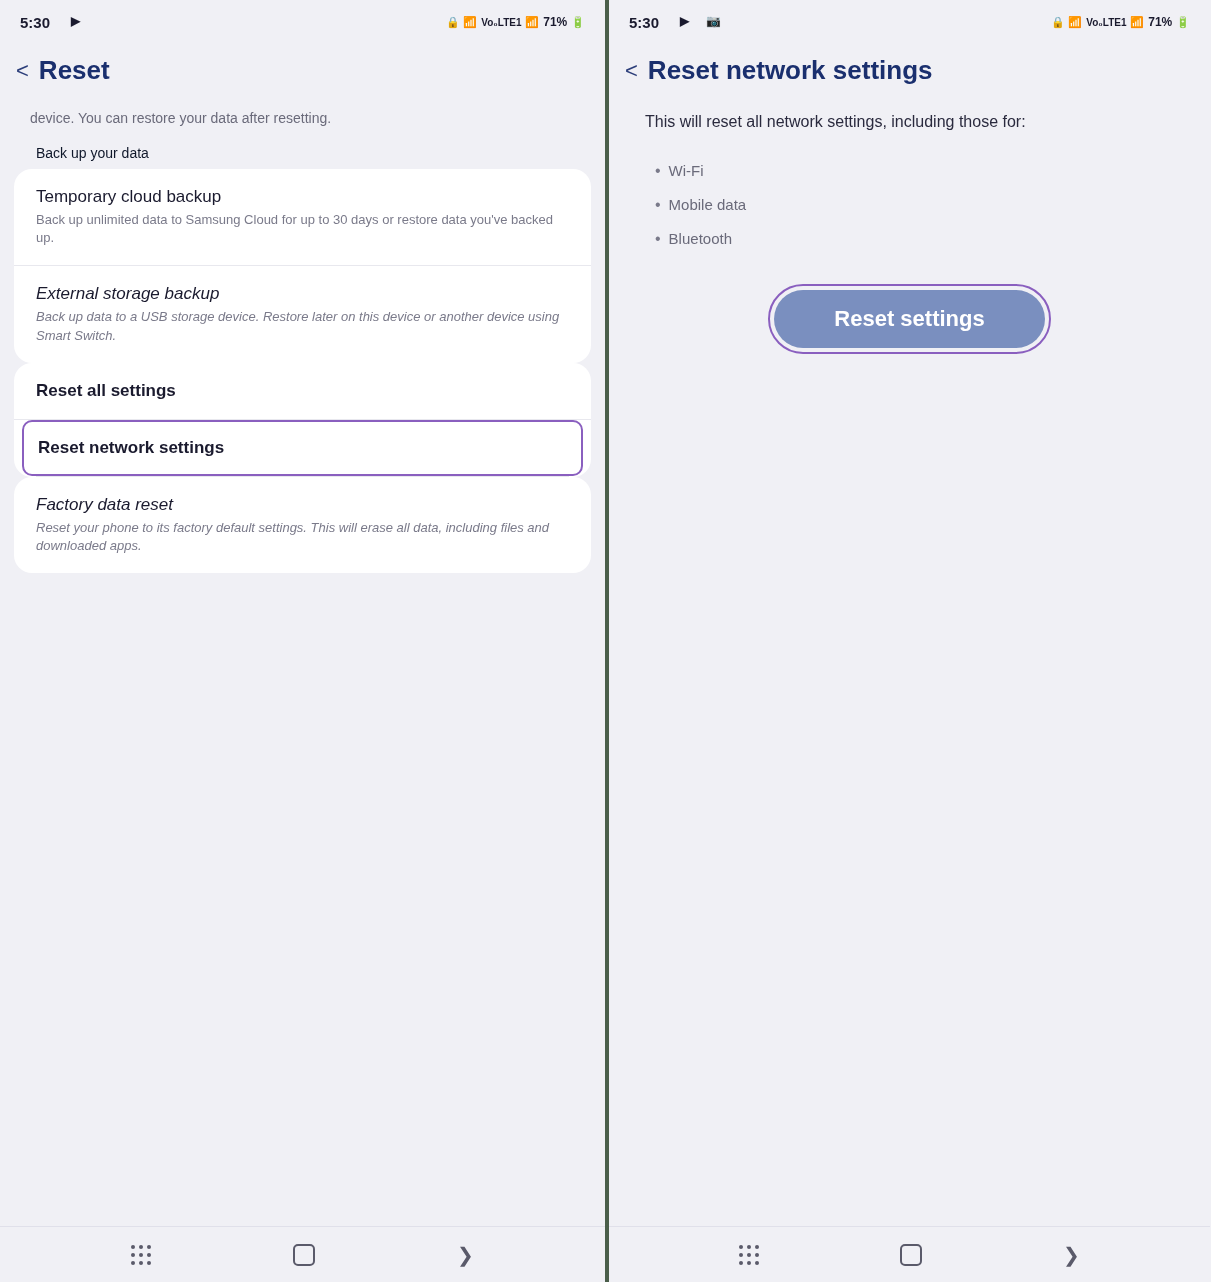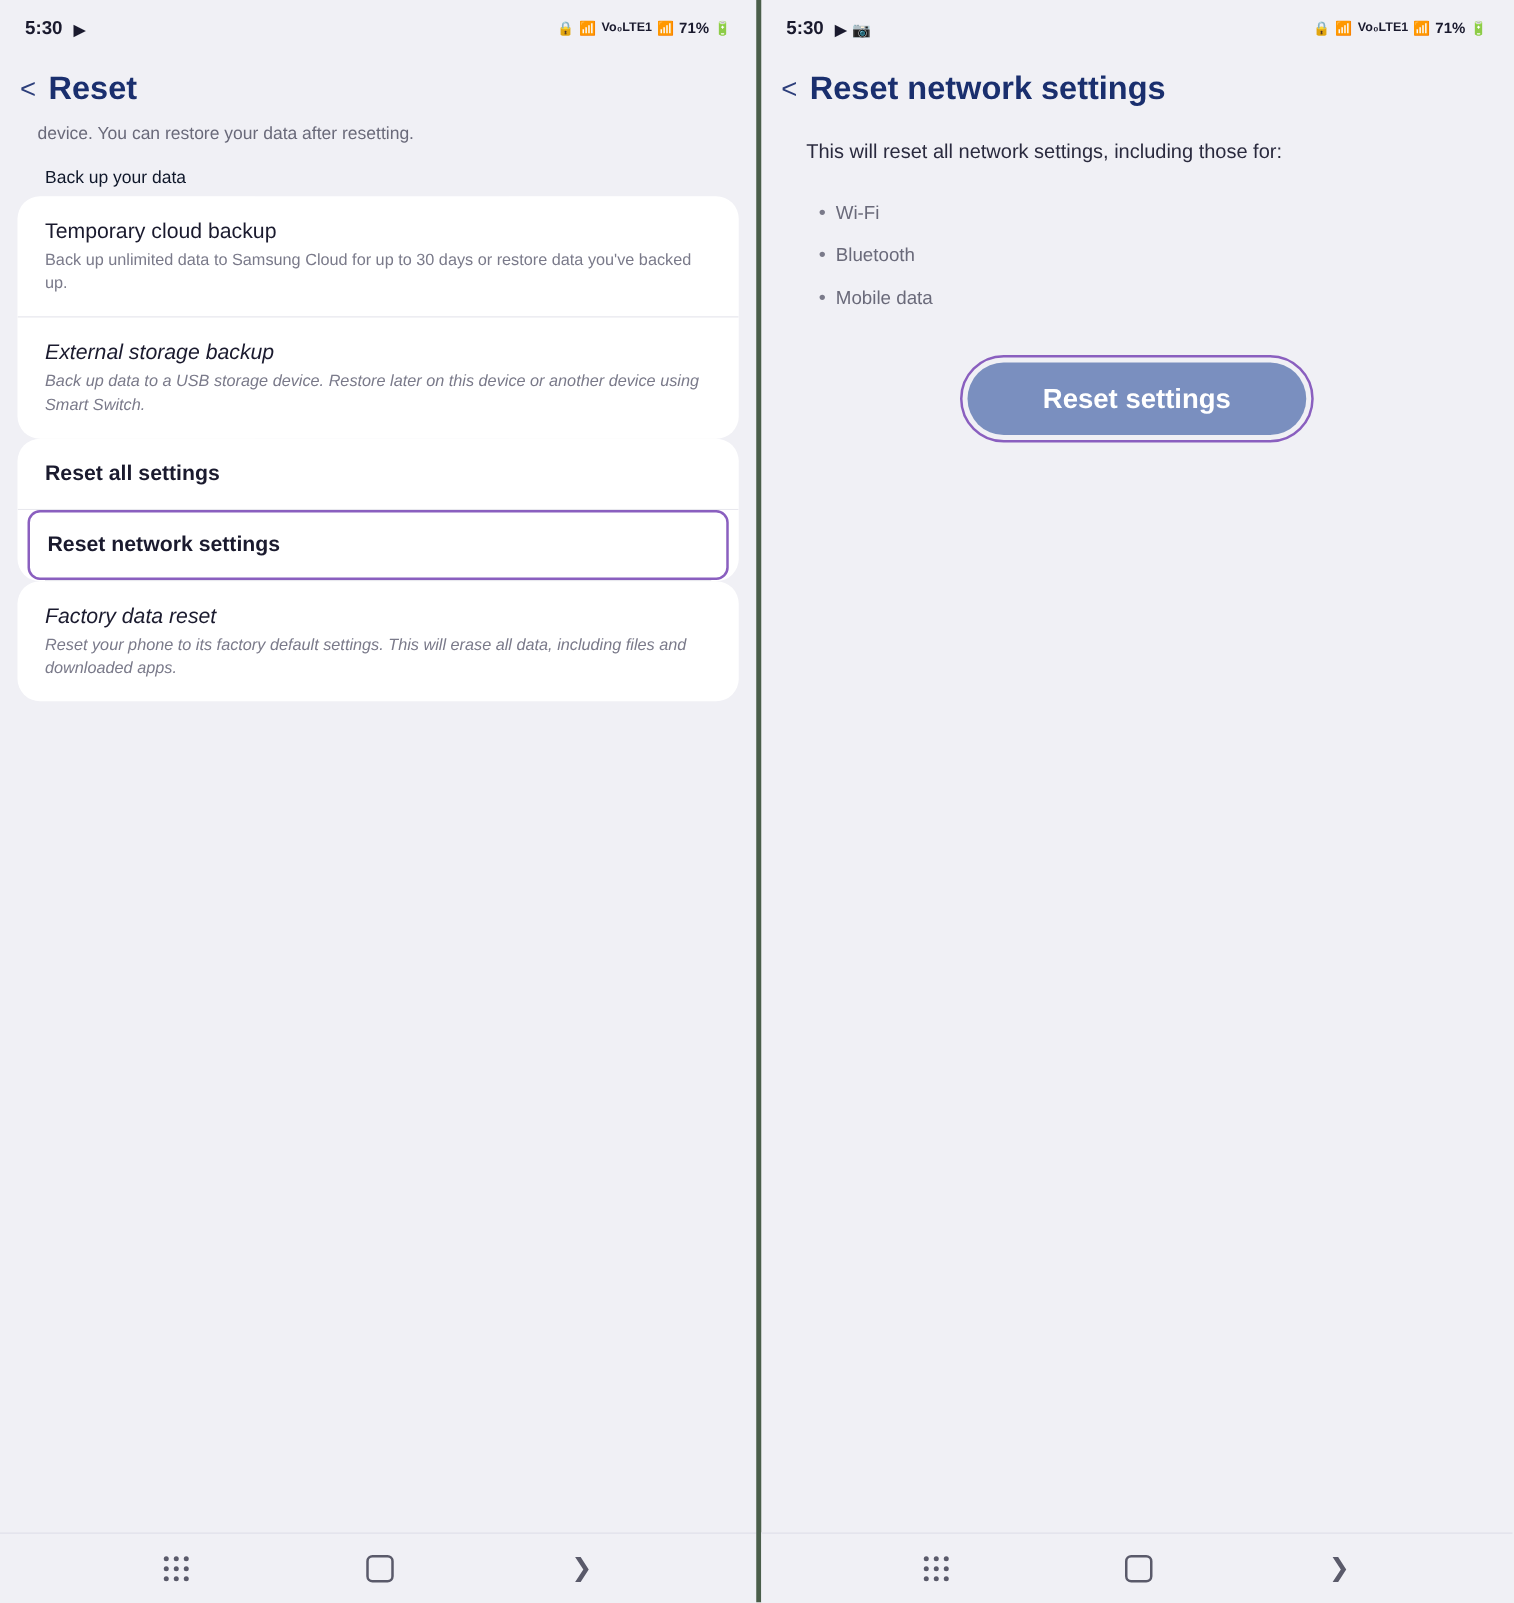--- a/index.html
+++ b/index.html
@@ -31,22 +31,22 @@
       align-items: center;
       padding: 10px 20px 6px 20px;
       font-size: 14px;
       font-weight: 600;
       color: #1a1a2e;
       height: 40px;
     }
 
     .status-left {
       display: flex;
-      align-items: flex-end;
-      gap: 5px;
+      align-items: flex-start;
+      gap: 17px;
       font-weight: 700;
       font-size: 15px;
     }
 
     .status-right {
       display: flex;
       align-items: center;
       gap: 4px;
       font-size: 12px;
     }
@@ -135,20 +135,21 @@
       font-weight: 700;
       color: #1a1a2e;
     }
 
     
     .intro-text {
       font-size: 14px;
       color: #6a6a7a;
       padding: 0 16px 10px 16px;
       line-height: 1.5;
+      margin-top: 12px;
     }
 
     
     .section-label {
       font-size: 14px;
       color: #0f172a;
       padding: 6px 22px 8px 22px;
       font-weight: 500;
     }
 
@@ -372,24 +373,24 @@
   </div>
 
   <div class="content-area">
     <div class="description-block">
       <p class="description-text">This will reset all network settings, including those for:</p>
       <ul class="bullet-list">
         <li>
           <span>Wi-Fi</span>
         </li>
         <li>
-          <span>Bluetooth</span>
+          <span>Mobile data</span>
         </li>
         <li>
-          <span>Mobile data</span>
+          <span>Bluetooth</span>
         </li>
       </ul>
     </div>
 
     <div class="reset-btn-wrapper">
       <div class="reset-btn-outer">
         <button class="reset-btn">Reset settings</button>
       </div>
     </div>
 

